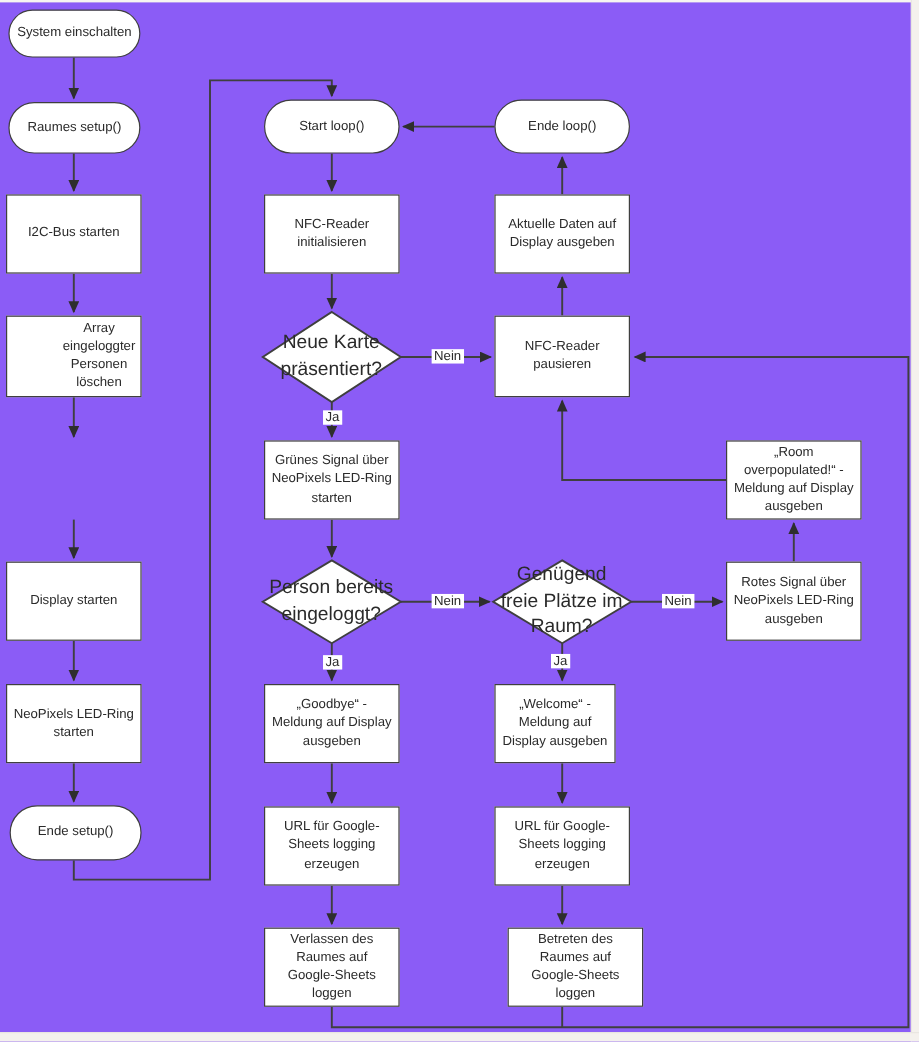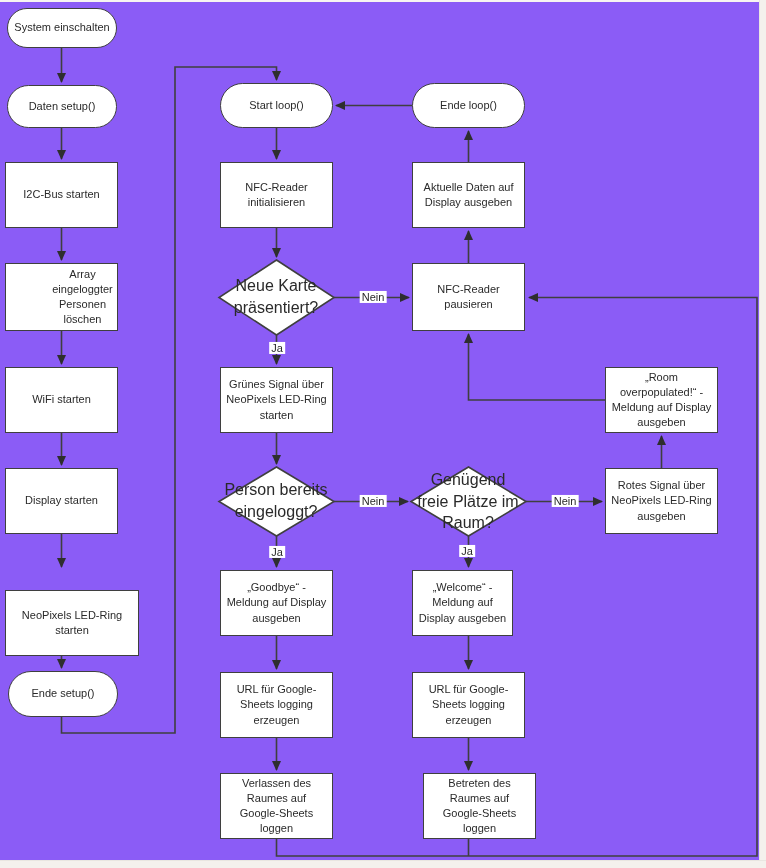--- a/index.html
+++ b/index.html
@@ -79,26 +79,25 @@
       <path d="M468.5,162 V131" marker-end="url(#arr)"></path>
     </g>
     <g fill="#ffffff" stroke="#3f3f3f" stroke-width="1.6">
       <polygon points="276.5,260 334,297.5 276.5,335 219,297.5"></polygon>
       <polygon points="276.5,467 334,501.5 276.5,536 219,501.5"></polygon>
       <polygon points="468.5,467 526,501.5 468.5,536 411,501.5"></polygon>
     </g>
   </svg>
 
   <div class="node terminator" style="left:7px;top:8px;width:110px;height:40px;">System einschalten</div>
-  <div class="node terminator" style="left:7px;top:85px;width:110px;height:43px;">Daten setup()</div>
+  <div class="node terminator" style="left:7px;top:85px;width:110px;height:43px;">Raumes setup()</div>
   <div class="node" style="left:5px;top:162px;width:113px;height:66px;">I2C-Bus starten</div>
   <div class="node" style="left:5px;top:263px;width:113px;height:68px;padding-left:47px;">Array eingeloggter Personen löschen</div>
-  <div class="node" style="left:5px;top:367px;width:113px;height:66px;">WiFi starten</div>
   <div class="node" style="left:5px;top:468px;width:113px;height:66px;">Display starten</div>
-  <div class="node" style="left:5px;top:570px;width:134px;height:66px;margin-top:20px;">NeoPixels LED-Ring starten</div>
+  <div class="node" style="left:5px;top:570px;width:113px;height:66px;">NeoPixels LED-Ring starten</div>
   <div class="node terminator" style="left:8px;top:671px;width:110px;height:46px;">Ende setup()</div>
 
   <div class="node terminator" style="left:220px;top:83px;width:113px;height:45px;">Start loop()</div>
   <div class="node terminator" style="left:412px;top:83px;width:113px;height:45px;">Ende loop()</div>
 
   <div class="node" style="left:220px;top:162px;width:113px;height:66px;">NFC-Reader initialisieren</div>
   <div class="diamond-label" style="left:276px;top:297px;">Neue Karte präsentiert?</div>
   <div class="node" style="left:220px;top:367px;width:113px;height:66px;">Grünes Signal über NeoPixels LED-Ring starten</div>
   <div class="diamond-label" style="left:276px;top:501px;">Person bereits eingeloggt?</div>
   <div class="node" style="left:220px;top:570px;width:113px;height:66px;">„Goodbye“ - Meldung auf Display ausgeben</div>

